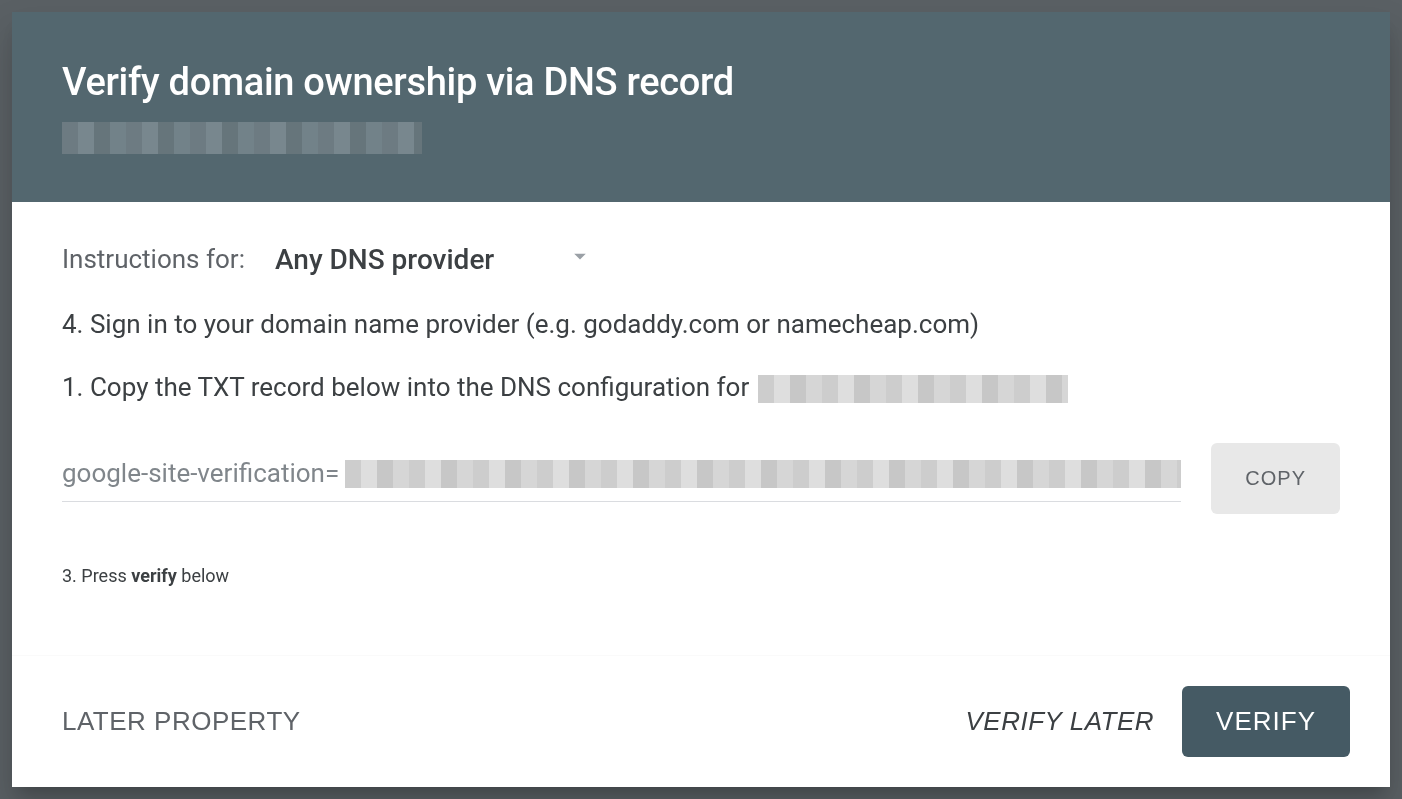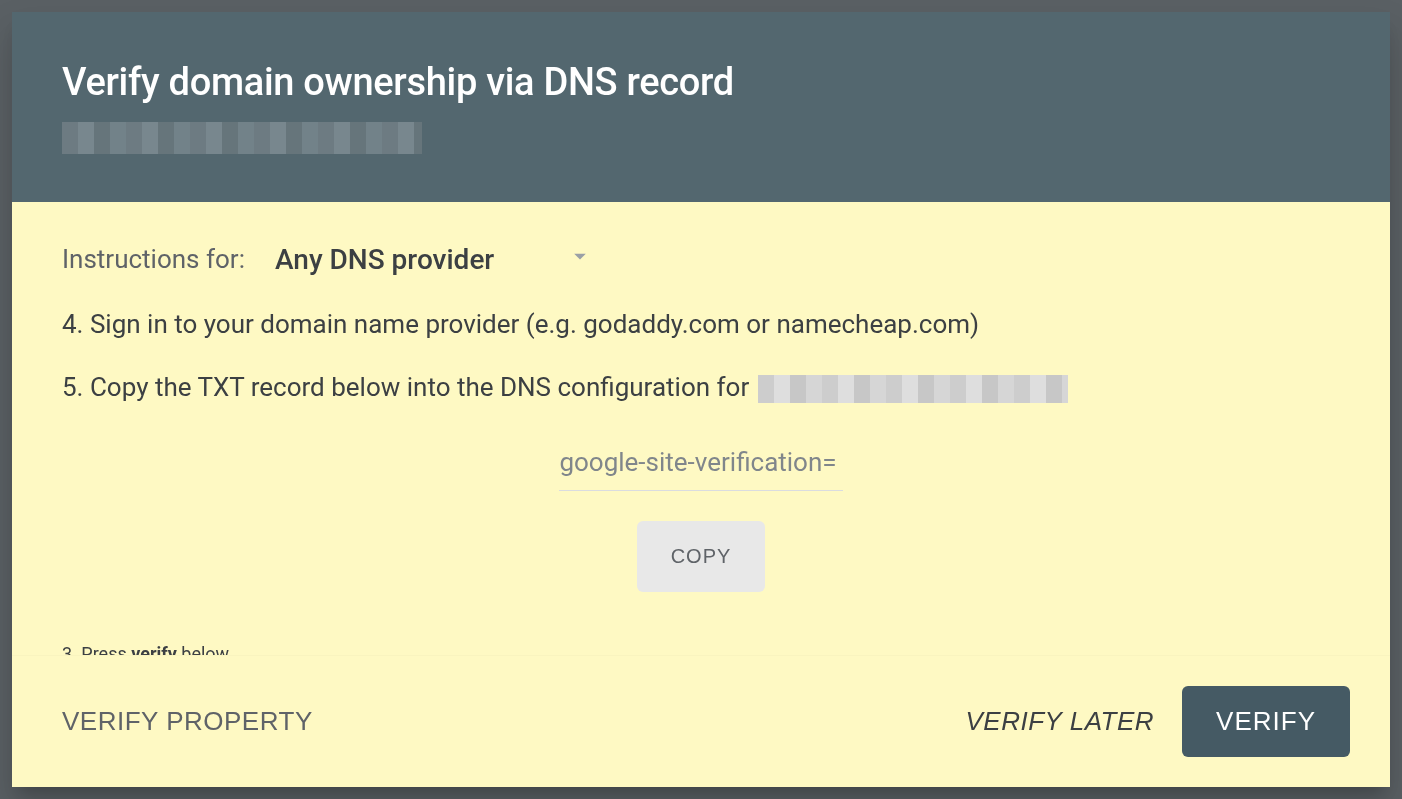--- a/index.html
+++ b/index.html
@@ -14,21 +14,21 @@
       background: #5a6064;
       position: relative;
       overflow: hidden;
     }
     .modal {
       position: absolute;
       top: 12px;
       left: 12px;
       right: 12px;
       bottom: 12px;
-      background: #fef9c3;
+      background: #ffffff;
       display: flex;
       flex-direction: column;
       box-shadow: 0 11px 15px -7px rgba(0,0,0,.2), 0 24px 38px 3px rgba(0,0,0,.14);
     }
     .modal-header {
       background: #53676f;
       color: #fff;
       padding: 48px 50px 48px 50px;
       flex: 0 0 auto;
     }
@@ -88,21 +88,20 @@
       height: 28px;
       width: 310px;
       vertical-align: middle;
       margin-left: 2px;
     }
     .txt-record-row {
       display: flex;
       align-items: center;
       gap: 30px;
       margin: 36px 0 48px 0;
-      flex-direction: column;
     }
     .txt-input-wrap {
       flex: 1 1 auto;
       border-bottom: 1px solid #dadce0;
       padding-bottom: 8px;
       display: flex;
       align-items: center;
       gap: 6px;
       overflow: hidden;
       white-space: nowrap;
@@ -218,40 +217,40 @@
           <svg width="28" height="28" viewBox="0 0 24 24" fill="currentColor">
               <path d="M7 10l5 5 5-5z"></path>
             </svg>
         </span>
       </div>
     </div>
 
     <div class="steps">
       <p class="step">4. Sign in to your domain name provider (e.g. godaddy.com or namecheap.com)</p>
       <p class="step">
-        <span>5. Copy the TXT record below into the DNS configuration for </span><span class="step-inline-redact redact"></span>
+        <span>1. Copy the TXT record below into the DNS configuration for </span><span class="step-inline-redact redact"></span>
       </p>
 
       <div class="txt-record-row">
         <div class="txt-input-wrap">
           <span class="txt-prefix">google-site-verification=</span>
           <span class="txt-redact redact"></span>
         </div>
         <button class="copy-button">COPY</button>
       </div>
 
       <p class="step3">
         <span>3. Press </span><strong>verify</strong><span> below</span>
       </p>
     </div>
   </div>
 
   <div class="modal-footer">
     <div class="footer-left">
-      <button class="flat-button">VERIFY PROPERTY</button>
+      <button class="flat-button">LATER PROPERTY</button>
     </div>
     <div class="footer-right">
       <button class="verify-later">VERIFY LATER</button>
       <button class="verify-button">VERIFY</button>
     </div>
   </div>
 
 </div>
 
 </body></html>

